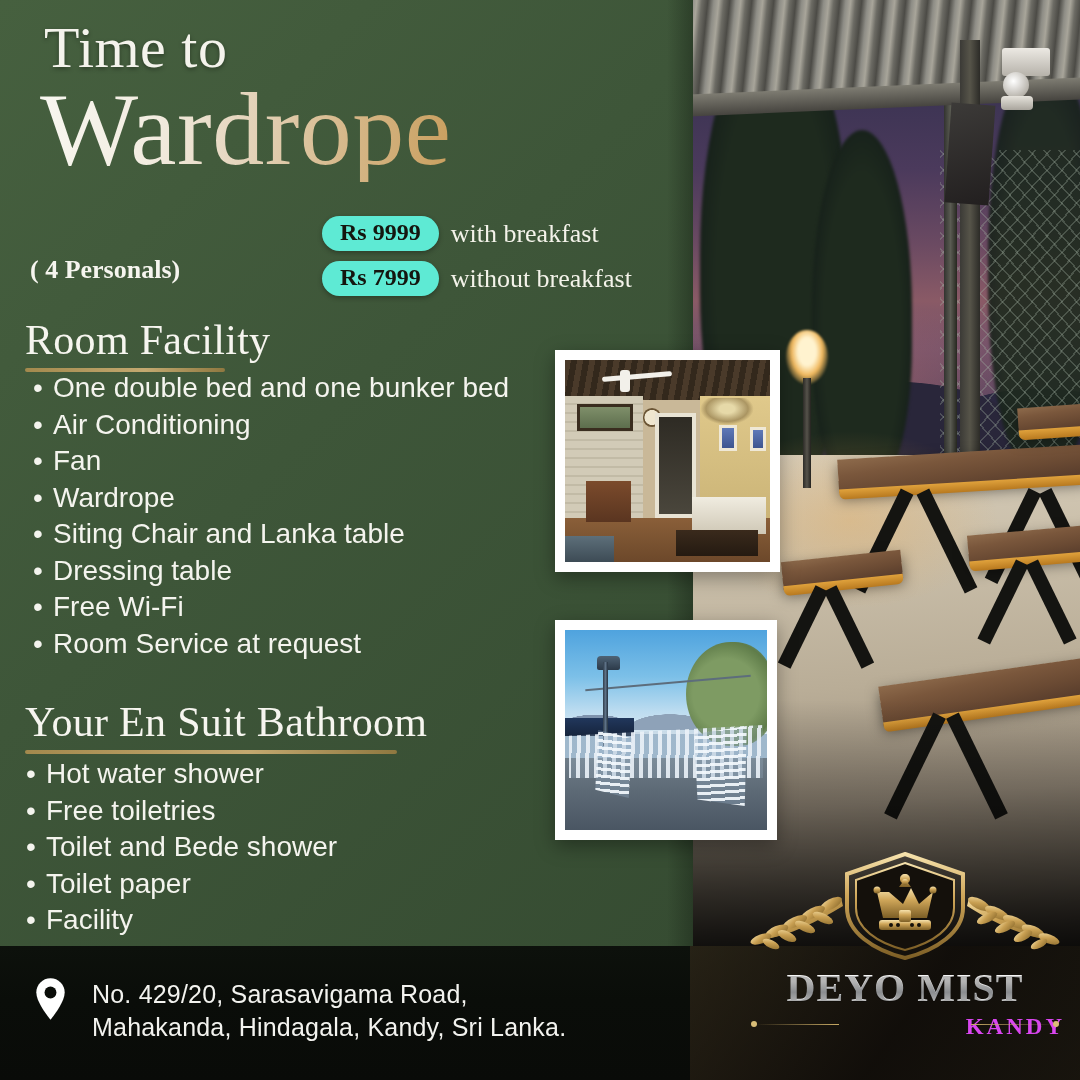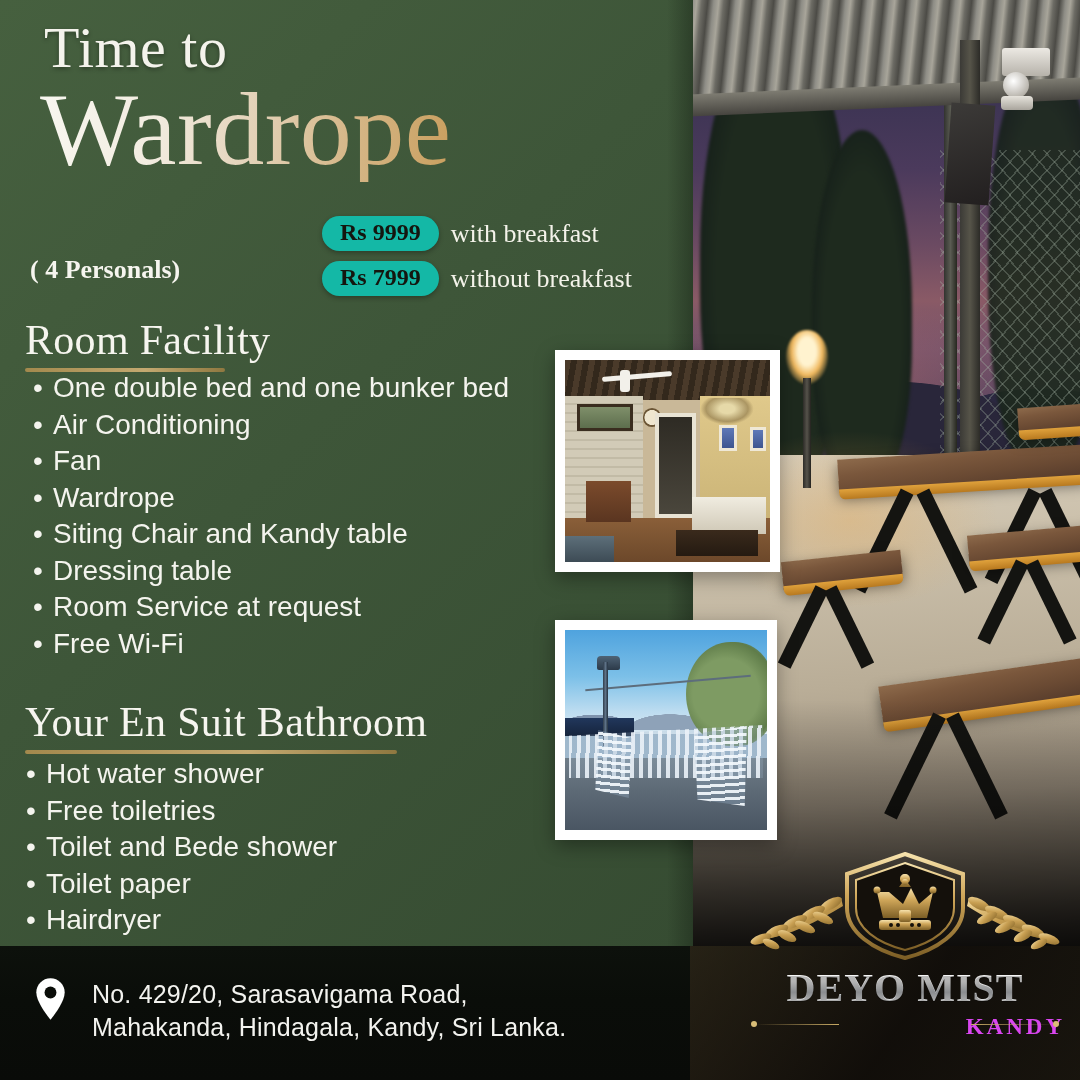--- a/index.html
+++ b/index.html
@@ -319,21 +319,21 @@
   .room-sub {
     position:absolute; left:30px; top:255px;
     font-family: "Liberation Serif", serif; font-weight: bold;
     font-size: 26px; color:#f6f5ef;
   }
 
   .price-row { position:absolute; display:flex; align-items:center; gap:12px; }
   .price-row.r1 { left:322px; top:216px; }
   .price-row.r2 { left:322px; top:261px; }
   .pill {
-    background:#14b8a6; color:#14160f;
+    background:#5eead4; color:#14160f;
     font-family:"Liberation Serif", serif; font-weight:bold;
     font-size:24px; padding:3px 18px 5px; border-radius:22px;
     box-shadow: 0 2px 5px rgba(0,0,0,.3);
     white-space: nowrap;
   }
   .price-note {
     font-family:"Liberation Serif", serif; font-size:26px; color:#f4f3ea;
     white-space: nowrap;
   }
 
@@ -535,36 +535,36 @@
 
   <div class="sec-head facility">
     <span>Room Facility</span>
     <span class="rule"></span>
   </div>
   <ul class="feat facility">
     <li>One double bed and one bunker bed</li>
     <li>Air Conditioning</li>
     <li>Fan</li>
     <li>Wardrope</li>
-    <li>Siting Chair and Kandy table</li>
+    <li>Siting Chair and Lanka table</li>
     <li>Dressing table</li>
+    <li>Free Wi-Fi</li>
     <li>Room Service at request</li>
-    <li>Free Wi-Fi</li>
   </ul>
 
   <div class="sec-head bath">
     <span>Your En Suit Bathroom</span>
     <span class="rule"></span>
   </div>
   <ul class="feat bath">
     <li>Hot water shower</li>
     <li>Free toiletries</li>
     <li>Toilet and Bede shower</li>
     <li>Toilet paper</li>
-    <li>Hairdryer</li>
+    <li>Facility</li>
   </ul>
 
   <div class="footer">
     <div class="footer-logo-bg"></div>
   </div>
 
   <div class="pin">
     <svg viewBox="0 0 24 32" width="31" height="42" aria-hidden="true">
       <path d="M12 0C5.9 0 1 4.9 1 11c0 8 11 21 11 21s11-13 11-21C23 4.9 18.1 0 12 0z" fill="#ffffff"></path>
       <circle cx="12" cy="11" r="4.6" fill="#0a0d09"></circle>

